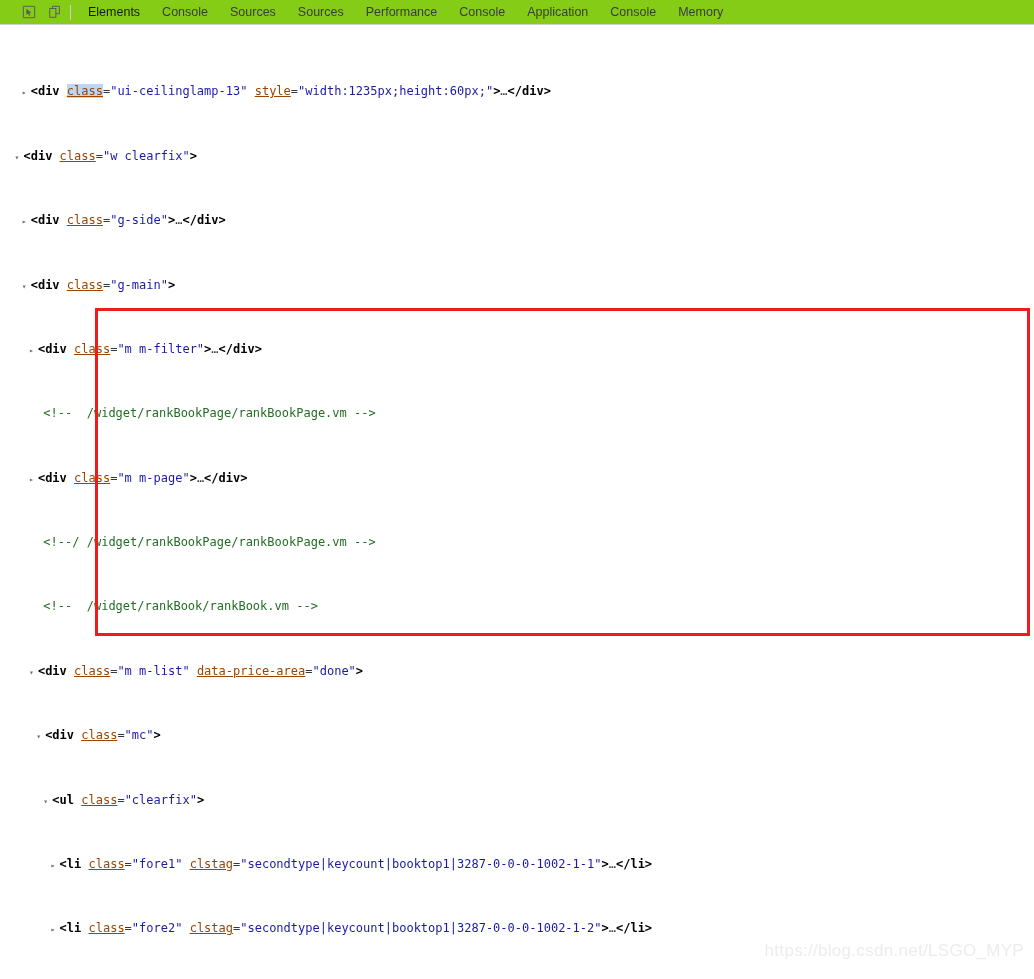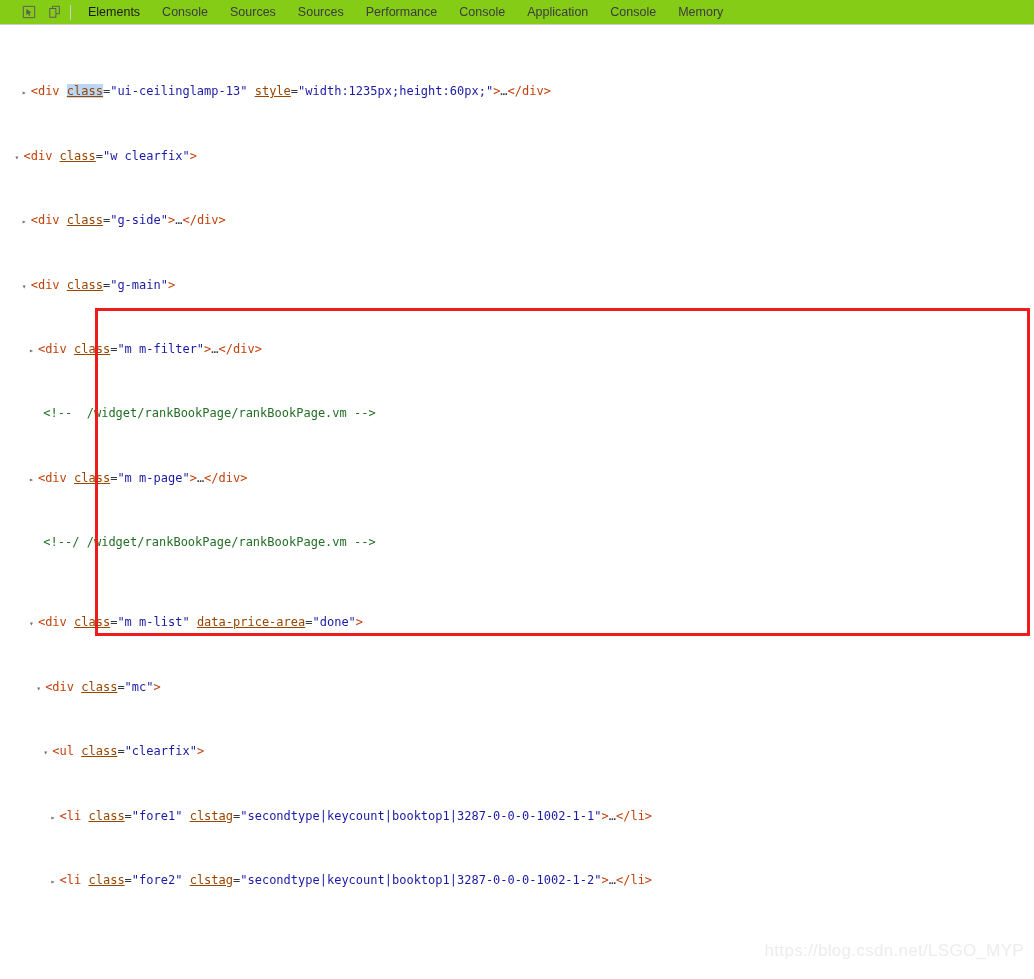--- a/index.html
+++ b/index.html
@@ -49,21 +49,21 @@
     left:0;top:25px;right:0;bottom:0;
     font-size:12px;
     line-height:16.1px;
     color:#303942;
     white-space:pre;
     overflow:hidden;
   }
   .ln{height:16.1px;white-space:pre;}
 
   
-  .tag{color:#c2410c;}
+  .tag{color:#000000;font-weight:bold;}
   .attr{color:#994500;text-decoration:underline;}
   .val{color:#1a1aa6;}
   .punc{color:#303942;}
   .comment{color:#236e25;}
   .txt{color:#303942;}
   .sel-hl{background:#bcd6f5;}
 
   .arrow{
     display:inline-block;
     width:9px;
@@ -136,20 +136,21 @@
   <div class="ln"><span>   </span><span class="arrow">▾</span><span class="tag">&lt;div </span><span class="attr">class</span><span class="punc">=</span><span class="val">"g-main"</span><span class="tag">&gt;</span></div>
 
   <div class="ln"><span>    </span><span class="arrow">▸</span><span class="tag">&lt;div </span><span class="attr">class</span><span class="punc">=</span><span class="val">"m m-filter"</span><span class="tag">&gt;</span><span class="txt">…</span><span class="tag">&lt;/div&gt;</span></div>
 
   <div class="ln"><span>      </span><span class="comment">&lt;!--  /widget/rankBookPage/rankBookPage.vm --&gt;</span></div>
 
   <div class="ln"><span>    </span><span class="arrow">▸</span><span class="tag">&lt;div </span><span class="attr">class</span><span class="punc">=</span><span class="val">"m m-page"</span><span class="tag">&gt;</span><span class="txt">…</span><span class="tag">&lt;/div&gt;</span></div>
 
   <div class="ln"><span>      </span><span class="comment">&lt;!--/ /widget/rankBookPage/rankBookPage.vm --&gt;</span></div>
 
+  <div class="ln"><span>      </span><span class="comment">&lt;!--  /widget/rankBook/rankBook.vm --&gt;</span></div>
 
   <div class="ln"><span>    </span><span class="arrow">▾</span><span class="tag">&lt;div </span><span class="attr">class</span><span class="punc">=</span><span class="val">"m m-list"</span><span class="punc"> </span><span class="attr">data-price-area</span><span class="punc">=</span><span class="val">"done"</span><span class="tag">&gt;</span></div>
 
   <div class="ln"><span>     </span><span class="arrow">▾</span><span class="tag">&lt;div </span><span class="attr">class</span><span class="punc">=</span><span class="val">"mc"</span><span class="tag">&gt;</span></div>
 
   <div class="ln"><span>      </span><span class="arrow">▾</span><span class="tag">&lt;ul </span><span class="attr">class</span><span class="punc">=</span><span class="val">"clearfix"</span><span class="tag">&gt;</span></div>
 
   <div class="ln"><span>       </span><span class="arrow">▸</span><span class="tag">&lt;li </span><span class="attr">class</span><span class="punc">=</span><span class="val">"fore1"</span><span class="punc"> </span><span class="attr">clstag</span><span class="punc">=</span><span class="val">"secondtype|keycount|booktop1|3287-0-0-0-1002-1-1"</span><span class="tag">&gt;</span><span class="txt">…</span><span class="tag">&lt;/li&gt;</span></div>
 
   <div class="ln"><span>       </span><span class="arrow">▸</span><span class="tag">&lt;li </span><span class="attr">class</span><span class="punc">=</span><span class="val">"fore2"</span><span class="punc"> </span><span class="attr">clstag</span><span class="punc">=</span><span class="val">"secondtype|keycount|booktop1|3287-0-0-0-1002-1-2"</span><span class="tag">&gt;</span><span class="txt">…</span><span class="tag">&lt;/li&gt;</span></div>

